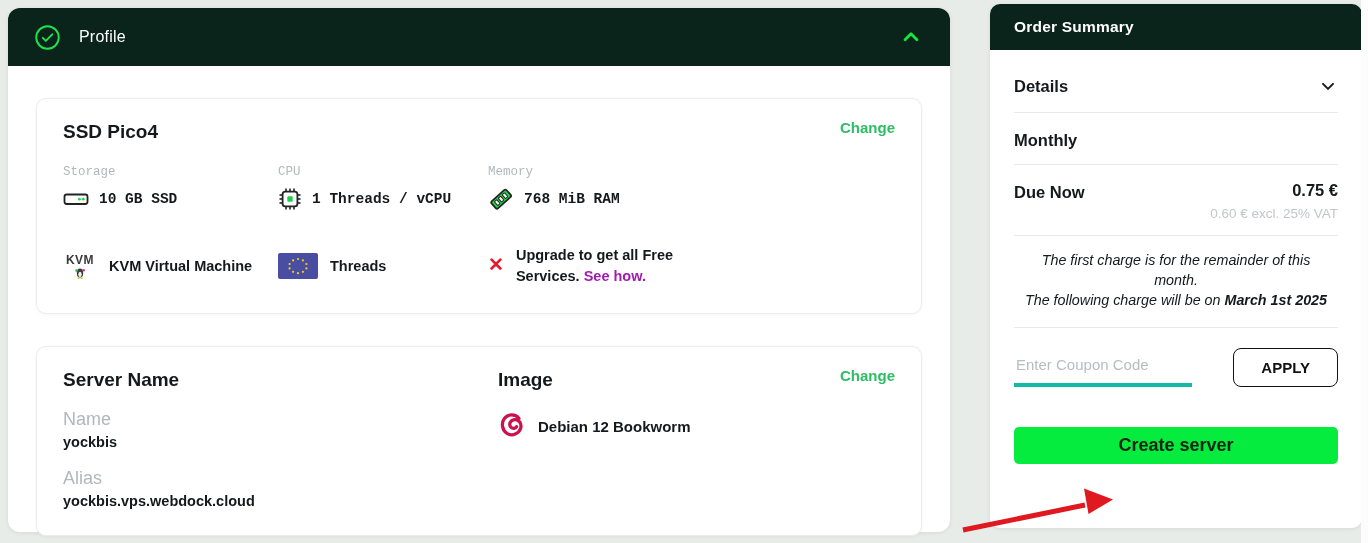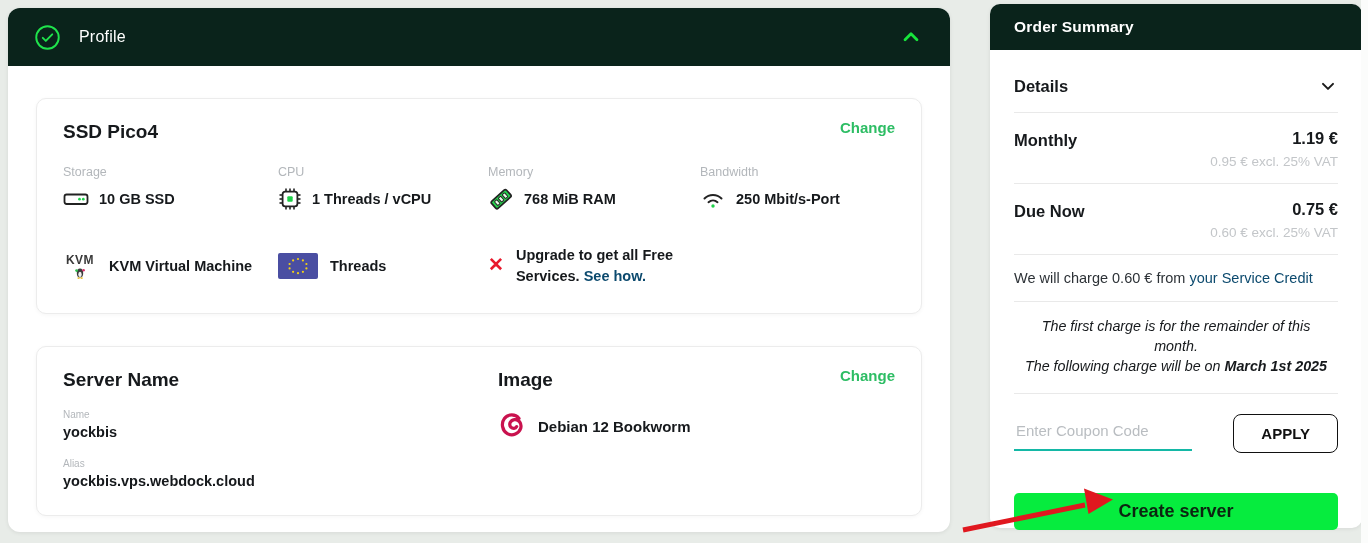--- a/index.html
+++ b/index.html
@@ -28,32 +28,32 @@
   .card {
     border:1px solid #ececec; border-radius:10px; background:#fff;
     box-shadow:0 1px 4px rgba(0,0,0,.04); padding:22px 26px 26px 26px;
     position:relative; margin-bottom:32px;
   }
   .card-title { font-size:19px; font-weight:700; color:#16191c; }
   .change-link {
     position:absolute; top:20px; right:26px; color:#2dbd64;
     font-size:15px; font-weight:700; cursor:pointer; text-decoration:none;
   }
-  .spec-grid { display:grid; grid-template-columns:215px 210px 212px 1fr; margin-top:22px; }
+  .spec-grid { display:grid; grid-template-columns:215px 210px 212px 1fr; margin-top:22px;font-family:Liberation Mono, monospace; }
   .spec-label { font-size:12.5px; color:#b3b7bb; margin-bottom:8px; }
   .value-row { display:flex; align-items:center; gap:10px; }
   .spec-value { font-size:14.5px; font-weight:700; }
   .feature-grid { display:grid; grid-template-columns:215px 210px 212px 1fr; margin-top:34px; align-items:center; }
   .feature { display:flex; align-items:center; gap:12px; font-size:14.5px; font-weight:700; }
   .x-glyph { color:#e8192c; font-size:19px; font-weight:700; line-height:1; }
   .upgrade-text { font-size:14.5px; font-weight:700; line-height:1.45; max-width:225px; }
-  .green-link { color:#0c4a6e; text-decoration:none; cursor:pointer; font-weight:700;margin-top:44px; }
+  .green-link { color:#a21caf; text-decoration:none; cursor:pointer; font-weight:700;margin-top:44px; }
   
   .server-grid { display:grid; grid-template-columns:435px 1fr; }
-  .field-label { font-size:10px; color:#b3b7bb; margin-top:18px; }
+  .field-label { font-size:18px; color:#b3b7bb; margin-top:18px; }
   .field-value { font-size:14.5px; font-weight:700; margin-top:4px; }
   .image-row { display:flex; align-items:center; gap:12px; margin-top:20px; }
   
   .intel-badge {
     width:40px; height:40px; border-radius:5px; flex:0 0 auto;
     background:linear-gradient(135deg,#1266c9 0%,#0a3f8f 60%,#082f6d 100%);
     color:#fff; display:flex; flex-direction:column; justify-content:center;
     padding-left:5px; line-height:1;
   }
   .intel-badge .l1 { font-size:8px; font-weight:400; margin-bottom:2px; }
@@ -76,21 +76,21 @@
   .price-block .label { font-size:16.5px; font-weight:700; padding-top:2px; }
   .price-col { text-align:right; }
   .price-main { font-size:16.5px; font-weight:700; }
   .price-excl { font-size:13.5px; color:#c3c6c9; margin-top:6px; }
   .charge-line { padding:15px 0; border-bottom:1px solid #e9e9e9;
     font-size:14.5px; color:#2d3237; }
   .note-block { padding:14px 4px 17px 4px; border-bottom:1px solid #e9e9e9;
     font-size:14.3px; text-align:center; line-height:1.4; color:#16191c;font-style:italic; }
   .coupon-row { display:flex; align-items:flex-start; justify-content:space-between; margin-top:20px; }
   .coupon-input {
-    border:none; outline:none; border-bottom:2px solid #14b8a6;
+    border:none; outline:none; border-bottom:4px solid #14b8a6;
     font-size:15px; padding:8px 2px 10px 2px; width:178px; color:#16191c;
     font-family:"Liberation Sans", sans-serif; background:transparent;
   }
   .coupon-input::placeholder { color:#b9bdc1; }
   .apply-btn {
     border:1.5px solid #111; background:#fff; border-radius:8px;
     font-size:15px; font-weight:700; padding:10px 27px; cursor:pointer;
     font-family:"Liberation Sans", sans-serif; color:#111;
   }
   .create-btn {
@@ -180,33 +180,20 @@
                   <rect x="3" y="7.5" width="20" height="9.5" rx="1.8" fill="#23d44c" stroke="#222" stroke-width="1.7"></rect>
                   <rect x="6.2" y="9.6" width="3.2" height="5.2" rx="0.7" fill="#e9fbe9" stroke="#222" stroke-width="1"></rect>
                   <rect x="11.4" y="9.6" width="3.2" height="5.2" rx="0.7" fill="#e9fbe9" stroke="#222" stroke-width="1"></rect>
                   <rect x="16.6" y="9.6" width="3.2" height="5.2" rx="0.7" fill="#e9fbe9" stroke="#222" stroke-width="1"></rect>
                 </g>
               </svg>
             </span>
             <span class="spec-value">768 MiB RAM</span>
           </div>
         </div>
-        <div>
-          <div class="spec-label">Bandwidth</div>
-          <div class="value-row">
-            <span class="icon">
-              <svg width="26" height="24" viewBox="0 0 26 24">
-                <path d="M4.5 11.5 a12 12 0 0 1 17 0" fill="none" stroke="#222" stroke-width="2" stroke-linecap="round"></path>
-                <path d="M8.5 15.2 a7 7 0 0 1 9 0" fill="none" stroke="#222" stroke-width="2" stroke-linecap="round"></path>
-                <circle cx="13" cy="19" r="1.7" fill="#1fd14a"></circle>
-              </svg>
-            </span>
-            <span class="spec-value">250 Mbit/s-Port</span>
-          </div>
-        </div>
       </div>
 
       <div class="feature-grid">
         <div class="feature">
           <span class="kvm-badge">
             <span class="letters">KVM</span>
             <svg width="16" height="12" viewBox="0 0 16 12">
               <ellipse cx="8" cy="6" rx="3.2" ry="4.6" fill="#3c3c3c"></ellipse>
               <ellipse cx="8" cy="7.4" rx="1.7" ry="2.6" fill="#f2f2f2"></ellipse>
               <circle cx="4.6" cy="3.6" r="1.4" fill="#2fbf4e"></circle>
@@ -282,38 +269,30 @@
       <span class="label">Details</span>
       <span class="icon">
         <svg width="20" height="20" viewBox="0 0 24 24">
           <polyline points="6,9.5 12,15.5 18,9.5" fill="none" stroke="#1a1a1a" stroke-width="2.4" stroke-linecap="round" stroke-linejoin="round"></polyline>
         </svg>
       </span>
     </div>
 
     <div class="price-block">
       <span class="label">Monthly</span>
-      <span class="price-col">
-        <div class="price-main">1.19 €</div>
-        <div class="price-excl">0.95 € excl. 25% VAT</div>
-      </span>
     </div>
 
     <div class="price-block">
       <span class="label">Due Now</span>
       <span class="price-col">
         <div class="price-main">0.75 €</div>
         <div class="price-excl">0.60 € excl. 25% VAT</div>
       </span>
     </div>
 
-    <div class="charge-line">
-      <span>We will charge 0.60 € from</span>
-      <a class="green-link" style="font-weight:400;">your Service Credit</a>
-    </div>
 
     <div class="note-block">
       <span>The first charge is for the remainder of this month.</span><br>
       <span>The following charge will be on</span>
       <b>March 1st 2025</b>
     </div>
 
     <div class="coupon-row">
       <input class="coupon-input" type="text" placeholder="Enter Coupon Code" style="">
       <button class="apply-btn">APPLY</button>

